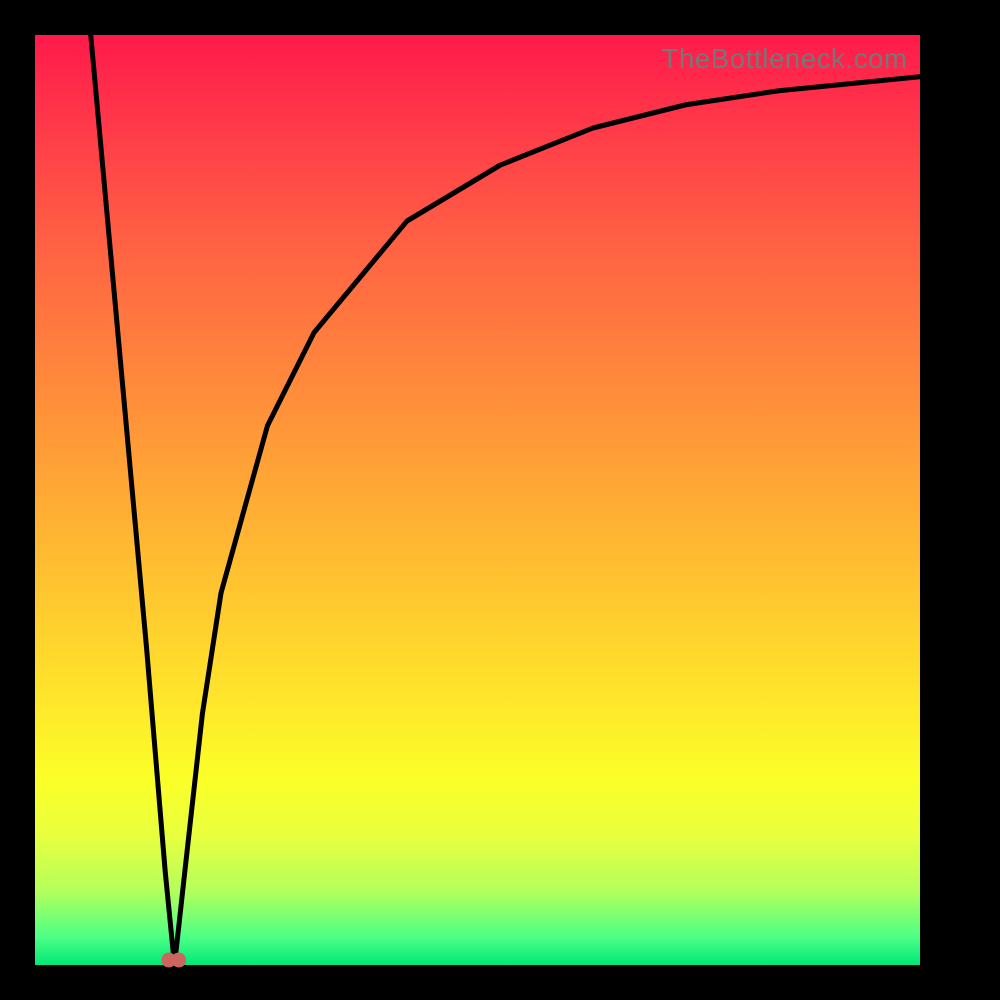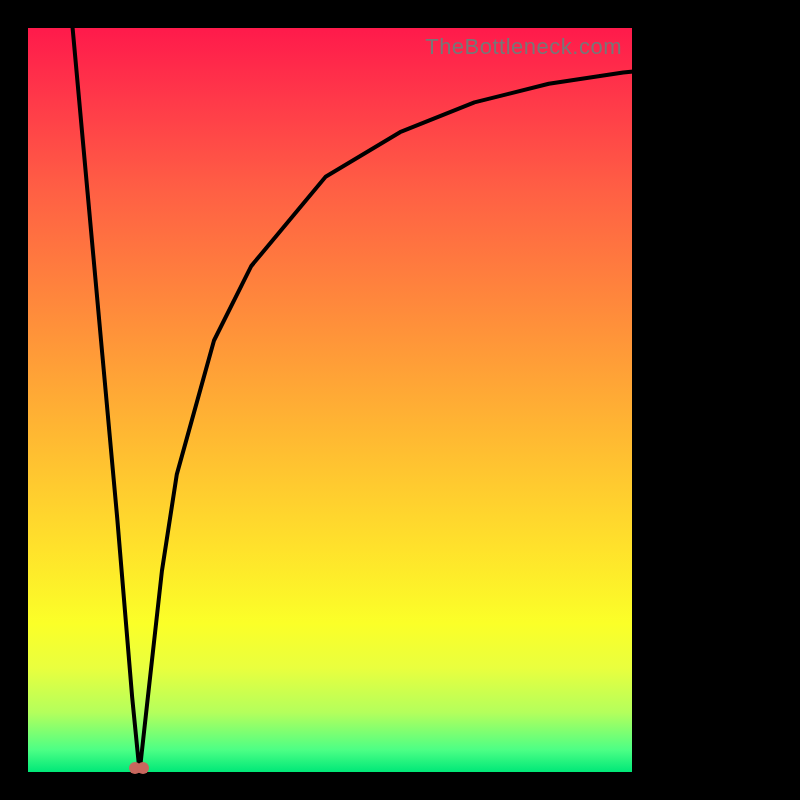--- a/index.html
+++ b/index.html
@@ -14,21 +14,21 @@
   .frame {
     position: relative;
     width: 800px;
     height: 800px;
     background: #000;
   }
   .plot {
     position: absolute;
     left: 28px;
     top: 28px;
-    width: 604px;
+    width: 708px;
     height: 744px;
     
     background: linear-gradient(
       to bottom,
       #ff1a4b 0%,
       #ff3a49 10%,
       #ff6044 22%,
       #ff8b3b 38%,
       #ffb932 55%,
       #ffe22b 70%,

